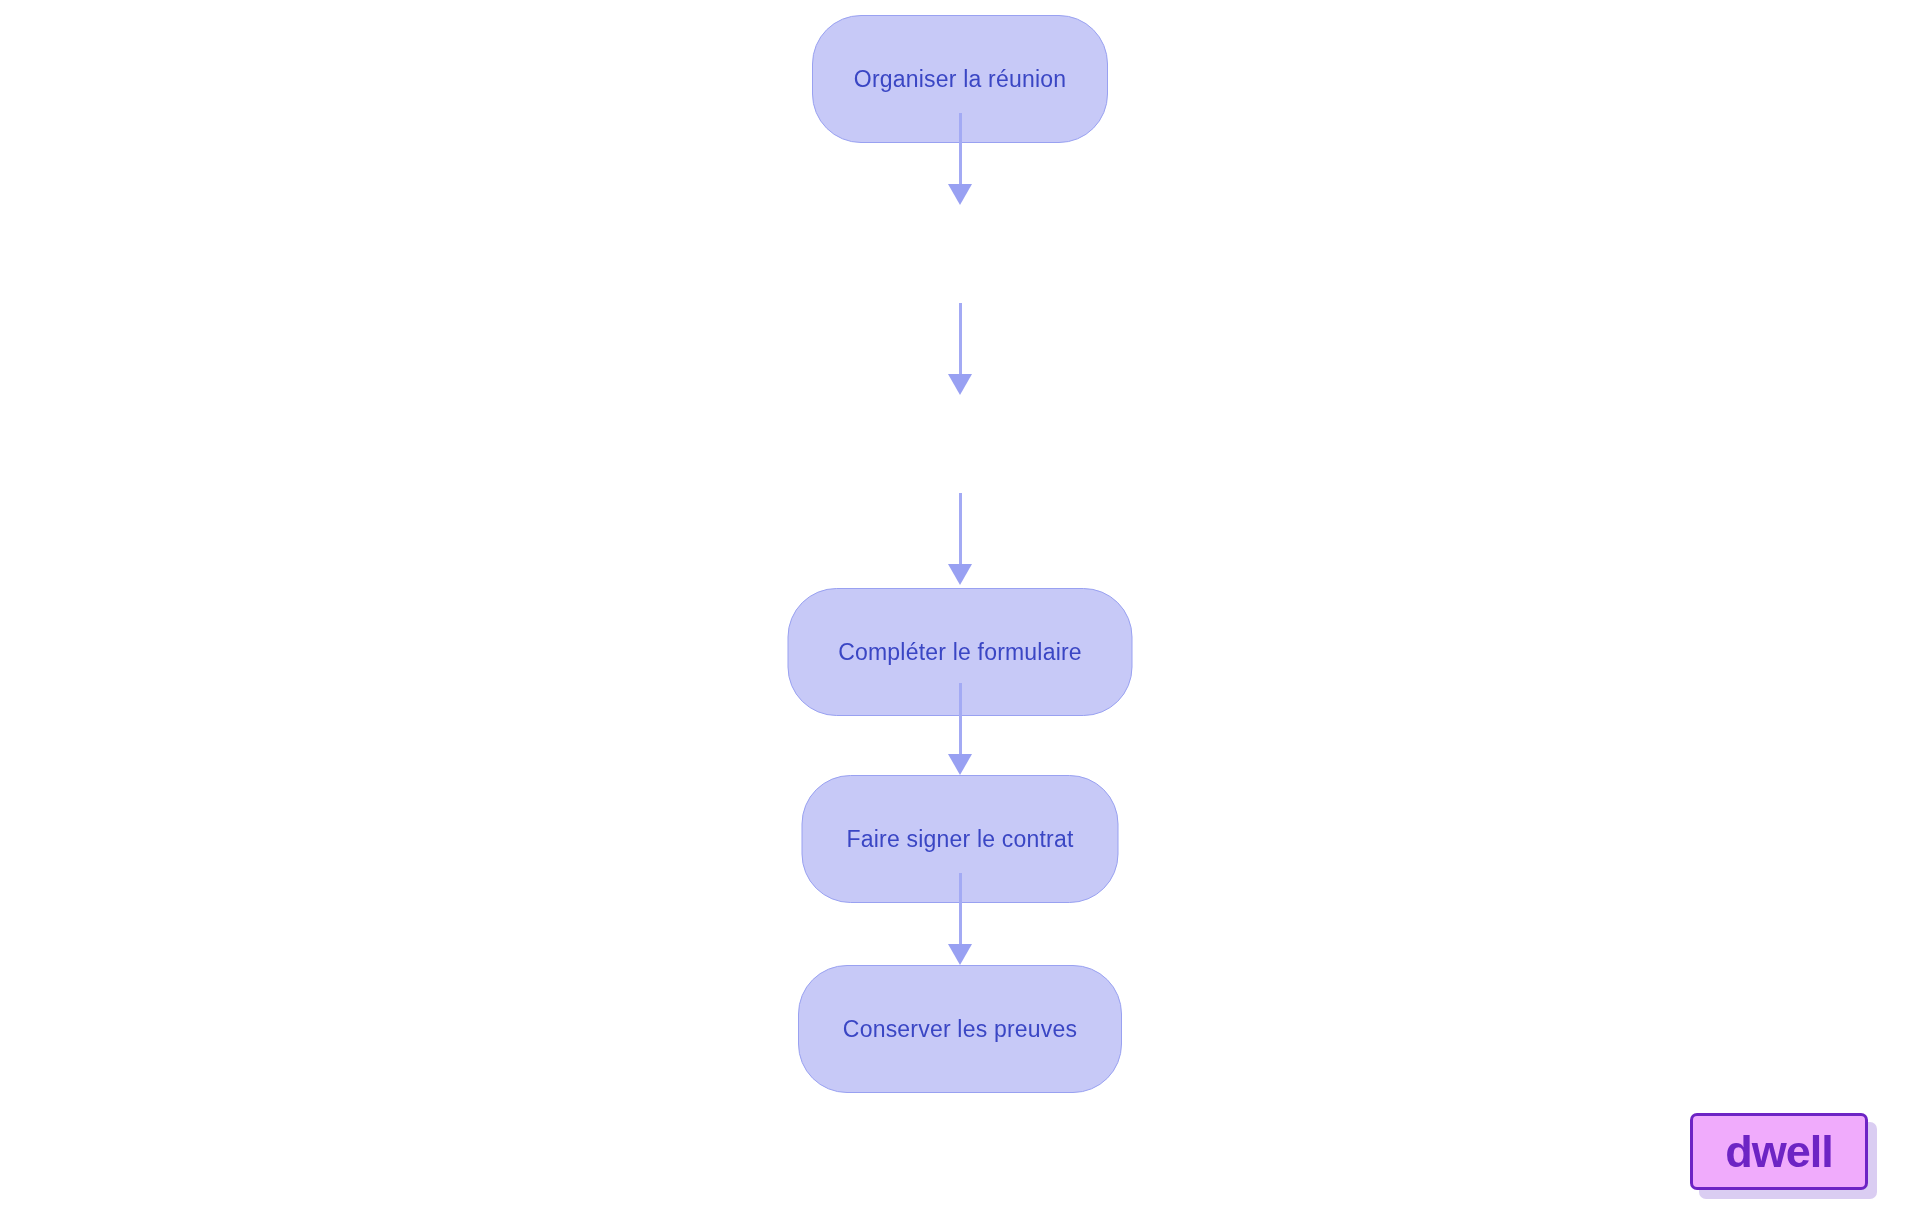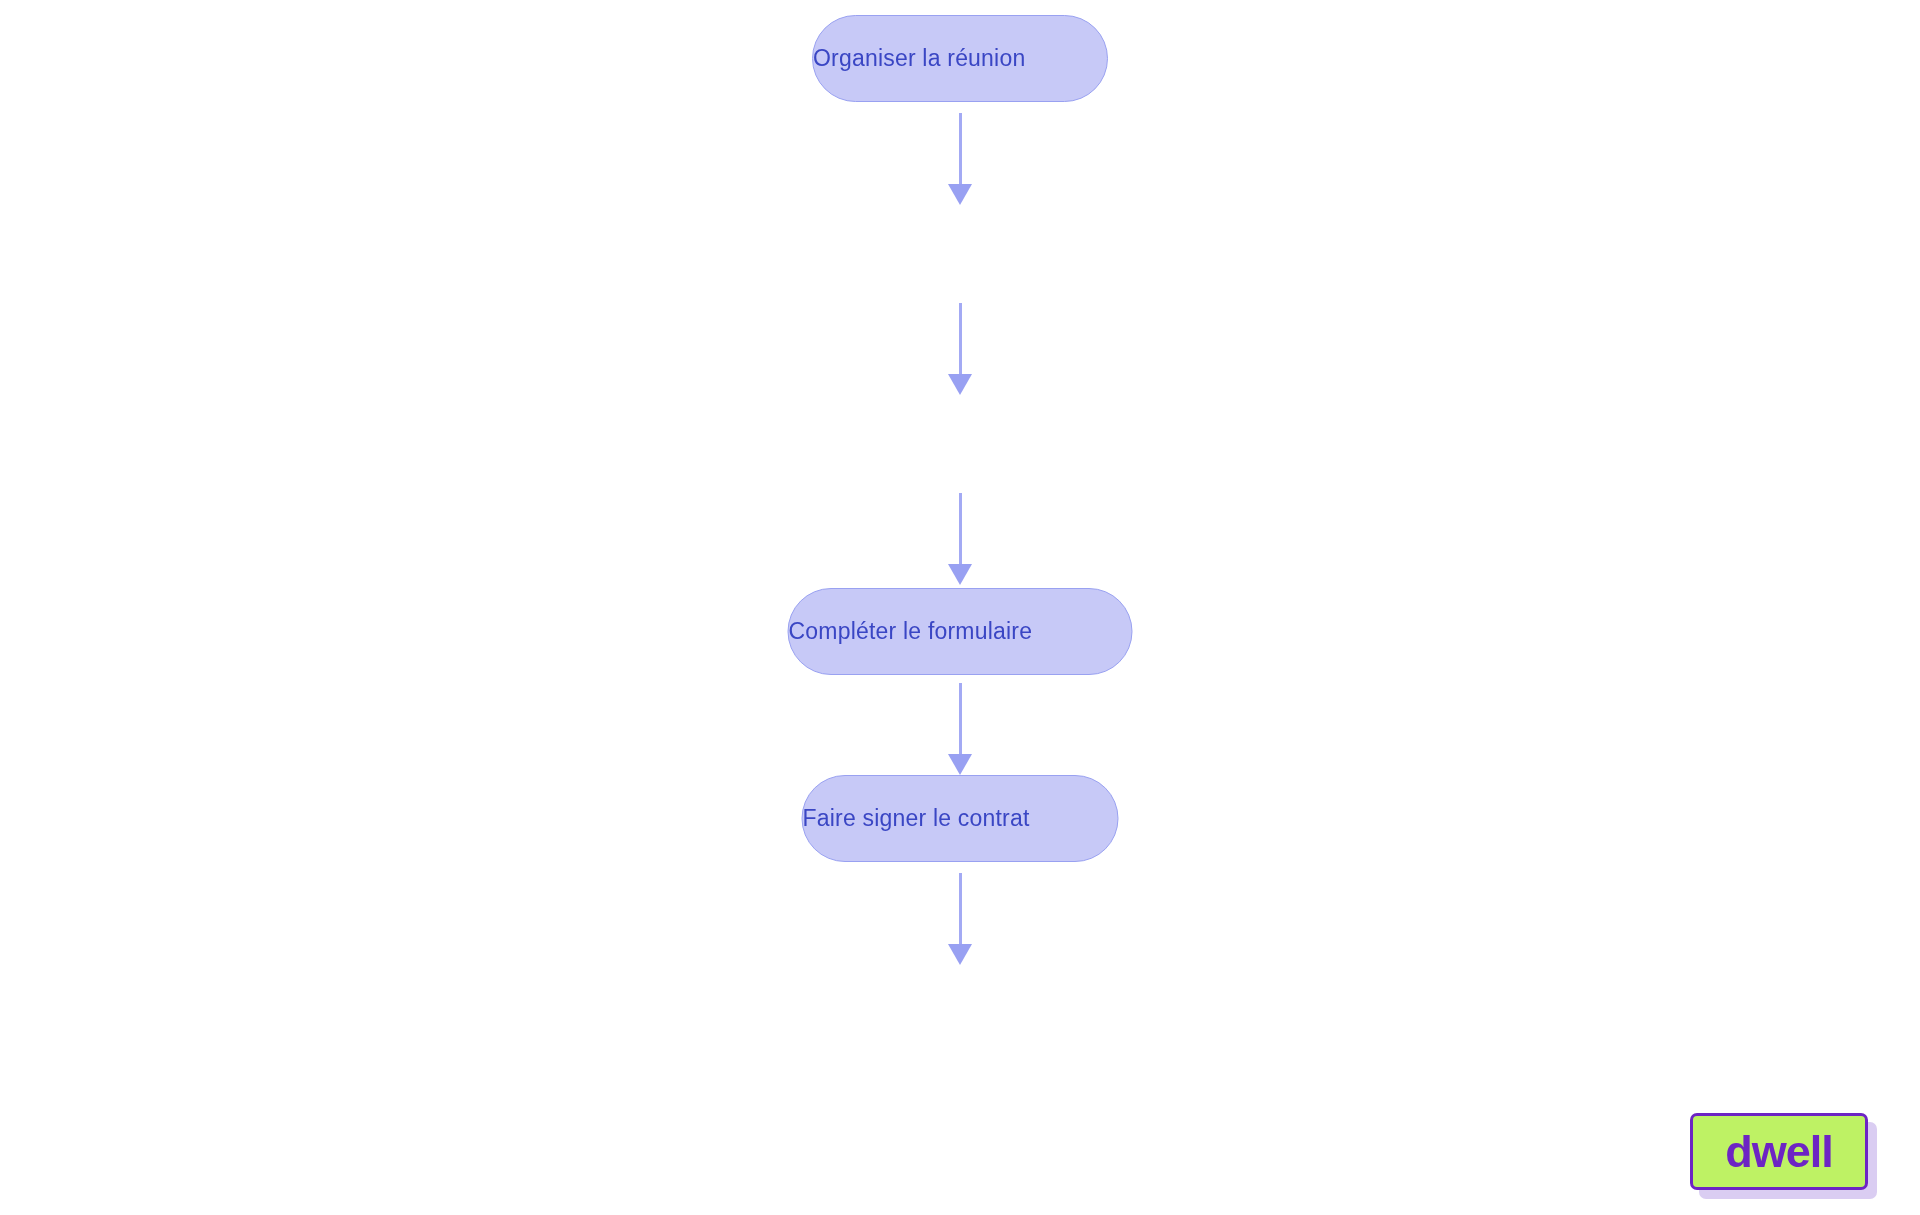--- a/index.html
+++ b/index.html
@@ -18,27 +18,27 @@
     background:var(--background);
     font-family:"Liberation Sans", sans-serif;
     position:relative;
     overflow:hidden;
   }
   .canvas{position:absolute;inset:0;}
   .node{
     position:absolute;
     left:960px;
     transform:translateX(-50%);
-    height:87px;
+    height:128px;
     border-radius:49px;
     background:var(--node-fill);
     border:1.5px solid var(--node-border);
     display:flex;
     align-items:center;
-    justify-content:flex-start;
+    justify-content:center;
     color:var(--node-text);
     font-size:23px;
     letter-spacing:0.2px;
     white-space:nowrap;
   }
   .n1{top:15px;width:296px;}
   .n2{top:205px;width:322px;}
   .n3{top:395px;width:318px;}
   .n4{top:588px;width:345px;}
   .n5{top:775px;width:317px;}
@@ -70,21 +70,21 @@
     border-right:12px solid transparent;
     border-top:21px solid var(--arrow);
   }
 
   .logo{
     position:absolute;
     left:1690px;
     top:1113px;
     width:178px;
     height:77px;
-    background:#bef264;
+    background:#f0abfc;
     border:3px solid var(--logo-purple);
     border-radius:7px;
     box-shadow:9px 9px 0 0 var(--logo-shadow);
     display:flex;
     align-items:center;
     justify-content:center;
     color:var(--logo-purple);
     font-size:45px;
     font-weight:bold;
     letter-spacing:-1px;
@@ -127,18 +127,21 @@
 
   <div class="node n5">
     <span>Faire signer le contrat</span>
   </div>
 
   <div class="arrow a5">
     <div class="shaft"></div>
     <div class="head"></div>
   </div>
 
+  <div class="node n6">
+    <span>Conserver les preuves</span>
+  </div>
 
   <div class="logo">
     <span>dwell</span>
   </div>
 
 </div>
 
 </body></html>

